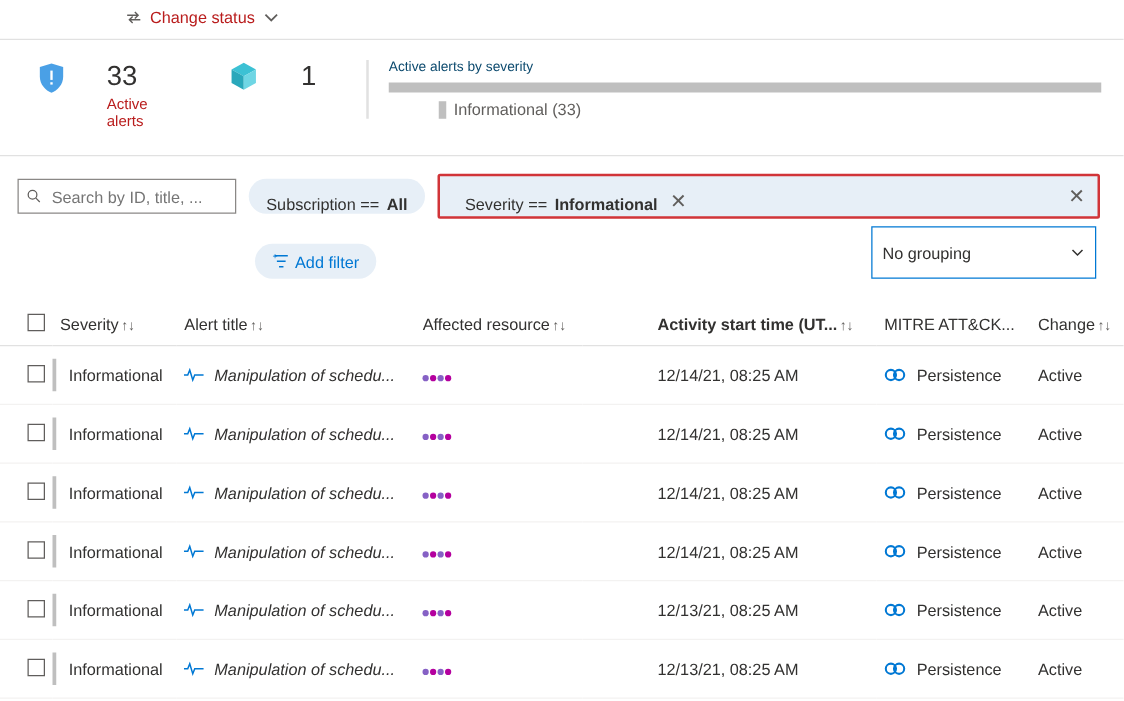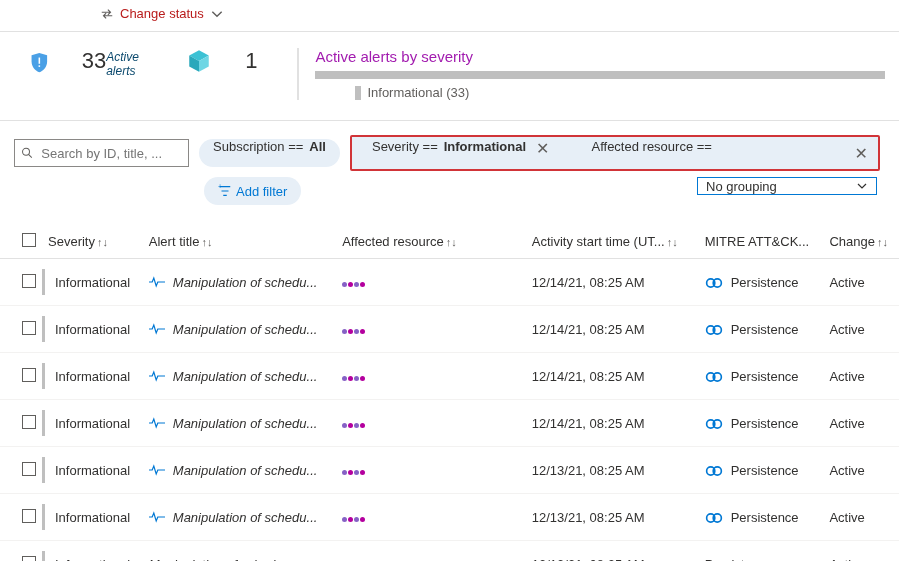--- a/index.html
+++ b/index.html
@@ -3,53 +3,53 @@
 <meta charset="utf-8">
 <style>
   * { box-sizing: border-box; font-family: "Segoe UI", Arial, sans-serif; }
   body { margin:0; background:#fff; color:#323130; width:899px; font-size:13px;}
   .top-action { display:flex; align-items:center; gap:6px; padding:6px 0 6px 100px; color:#b91c1c; font-size:13px;}
   .top-action svg { width:14px; height:14px;}
   hr.div { border:none; border-top:1px solid #e1e1e1; margin:4px 0 0 0;}
   .stats-row { display:flex; align-items:flex-start; gap:40px; padding:16px 18px 10px 30px;}
   .stat { display:flex; align-items:flex-start; gap:8px; }
   .stat-num{ font-size:22px; color:#323130; font-weight:400;}
-  .stat-label{ font-size:12px; color:#0c4a6e; margin-top:2px;font-style:italic;}
-  .stat-col{ display:flex; flex-direction:row;margin-left:25px; }
+  .stat-label{ font-size:12px; color:#b91c1c; margin-top:2px;}
+  .stat-col{ display:flex; flex-direction:column;margin-left:25px; }
   .sev-block{ flex:1; border-left:2px solid #e1e1e1; padding-left:16px; }
-  .sev-title{ font-size:15px; color:#a21caf; margin-bottom:6px;}
+  .sev-title{ font-size:11px; color:#0c4a6e; margin-bottom:6px;}
   .sev-bar{ height:8px; background:#bfbfbf; width:570px; max-width:100%;}
   .sev-legend{ display:flex; align-items:center; gap:6px; margin-top:6px; font-size:13px; color:#605e5c;margin-left:40px;}
   .sev-chip{ width:6px; height:14px; background:#bfbfbf; display:inline-block;}
   .below-line{ border-top:1px solid #e1e1e1; margin-top:10px;}
   .filter-row{ display:flex; align-items:center; gap:10px; padding:14px 10px 0px 14px; flex-wrap:wrap;}
   .search{ width:175px; border:1px solid #8a8886; height:28px; display:flex; align-items:center; padding:0 6px; color:#605e5c; gap:6px;}
   .search input{ border:none; outline:none; width:100%; font-size:13px; color:#605e5c; background:transparent;}
-  .pill{ background:#e7eff7; border-radius:16px; height:28px; display:inline-flex; align-items:flex-start; padding:0 14px; font-size:13px; color:#323130; gap:6px;}
+  .pill{ background:#e7eff7; border-radius:16px; height:28px; display:inline-flex; align-items:flex-end; padding:0 14px; font-size:13px; color:#323130; gap:6px;}
   .pill .bold{ font-weight:600;}
   .pill .x{ font-size:15px; color:#605e5c; cursor:pointer; margin-left:4px;}
   .emph-box{ border:2px solid #d13438; height:36px; display:flex; align-items:center; padding:0 6px; border-radius:2px; gap:10px; background:#e7eff7; width:530px; justify-content:space-between;}
   .emph-box .x{ font-size:16px; color:#605e5c; cursor:pointer; margin-right:4px;}
-  .filter-row2{ display:flex; align-items:flex-start; padding:6px 10px 6px 204px; gap:26px;}
+  .filter-row2{ display:flex; align-items:flex-end; padding:6px 10px 6px 204px; gap:26px;}
   .pill-btn{ background:#e7eff7; border-radius:16px; height:28px; display:inline-flex; align-items:center; padding:0 14px; font-size:13px; color:#0078d4; gap:4px; cursor:pointer;}
-  .grouping{ margin-left:auto; margin-right:12px; border:1px solid #0078d4; height:18px; width:180px; display:flex; align-items:center; justify-content:space-between; padding:0 8px; color:#323130; font-size:13px;}
+  .grouping{ margin-left:auto; margin-right:12px; border:1px solid #0078d4; height:42px; width:180px; display:flex; align-items:center; justify-content:space-between; padding:0 8px; color:#323130; font-size:13px;}
   .grouping svg{ width:12px; height:12px;}
   .table{ width:100%; border-collapse:collapse; margin-top:12px;}
   .table th{ text-align:left; font-weight:400; font-size:13px; color:#323130; padding:10px 6px 8px 6px; border-bottom:1px solid #e1e1e1; white-space:nowrap;}
   .table td{ font-size:13px; color:#323130; padding:10px 6px; border-bottom:1px solid #f3f2f1; white-space:nowrap;}
   .cb{ width:14px; height:14px; border:1px solid #605e5c; display:inline-block; background:#fff;}
   .sort-ic{ font-size:11px; color:#605e5c; margin-left:2px;}
   .sev-cell{ display:flex; align-items:center; gap:0px;}
   .sev-cell .bar{ width:3px; height:26px; background:#bfbfbf; margin-right:10px; margin-left:-6px;}
   .title-cell{ display:flex; align-items:center; gap:8px; overflow:hidden; max-width:175px;}
   .title-cell span.txt{ overflow:hidden; text-overflow:ellipsis;font-style:italic;}
   .pulse-ic{ color:#0078d4; font-size:12px;}
   .res-ic{ display:inline-flex; gap:1px;}
   .res-ic span{ width:5px; height:5px; border-radius:50%; background:#8661c5; display:inline-block;}
-  .mitre-cell{ display:flex; align-items:flex-end; gap:8px;}
+  .mitre-cell{ display:flex; align-items:flex-start; gap:8px;}
   .status-head{ padding-right:10px;}
   .th-cb{ width:40px; padding-left:22px !important;}
   .td-cb{ width:40px; padding-left:22px !important;}
   svg.persist-ic circle{fill:none; stroke:#0078d4; stroke-width:2;}
 </style>
 </head>
 <body>
 
 <div class="top-action">
   <svg viewBox="0 0 16 16">
@@ -107,24 +107,20 @@
     <span>Subscription == </span>
     <span class="bold">All</span>
   </div>
   <div class="emph-box">
     <div style="display:flex; gap:10px; align-items:center;">
       <div class="pill">
         <span>Severity == </span>
         <span class="bold">Informational</span>
         <span class="x">✕</span>
       </div>
-      <div class="pill">
-        <span>Affected resource == </span>
-        <span class="bold"></span>
-      </div>
     </div>
     <span class="x">✕</span>
   </div>
 </div>
 
 <div class="filter-row2">
   <div class="pill-btn">
     <svg width="14" height="14" viewBox="0 0 16 16">
         <path fill="none" stroke="#0078d4" stroke-width="1.3" d="M2 3h12M4 8h8M6 13h4"></path>
         <text x="0" y="6" font-size="8" fill="#0078d4">+</text>
@@ -139,21 +135,21 @@
   </div>
 </div>
 
 <table class="table">
   <thead>
     <tr>
       <th class="th-cb"><span class="cb"></span></th>
       <th><span>Severity</span><span class="sort-ic">↑↓</span></th>
       <th><span>Alert title</span><span class="sort-ic">↑↓</span></th>
       <th><span>Affected resource</span><span class="sort-ic">↑↓</span></th>
-      <th style="padding-left:60px;"><span>Activity start time (UT...</span><span class="sort-ic">↑↓</span></th>
+      <th style="padding-left:60px;font-weight:bold;"><span>Activity start time (UT...</span><span class="sort-ic">↑↓</span></th>
       <th><span>MITRE ATT&amp;CK...</span></th>
       <th class="status-head"><span>Change</span><span class="sort-ic">↑↓</span></th>
     </tr>
   </thead>
   <tbody id="tbody">
       <tr>
     <td class="td-cb"><span class="cb"></span></td>
     <td>
           <div class="sev-cell">
             <span class="bar"></span>

